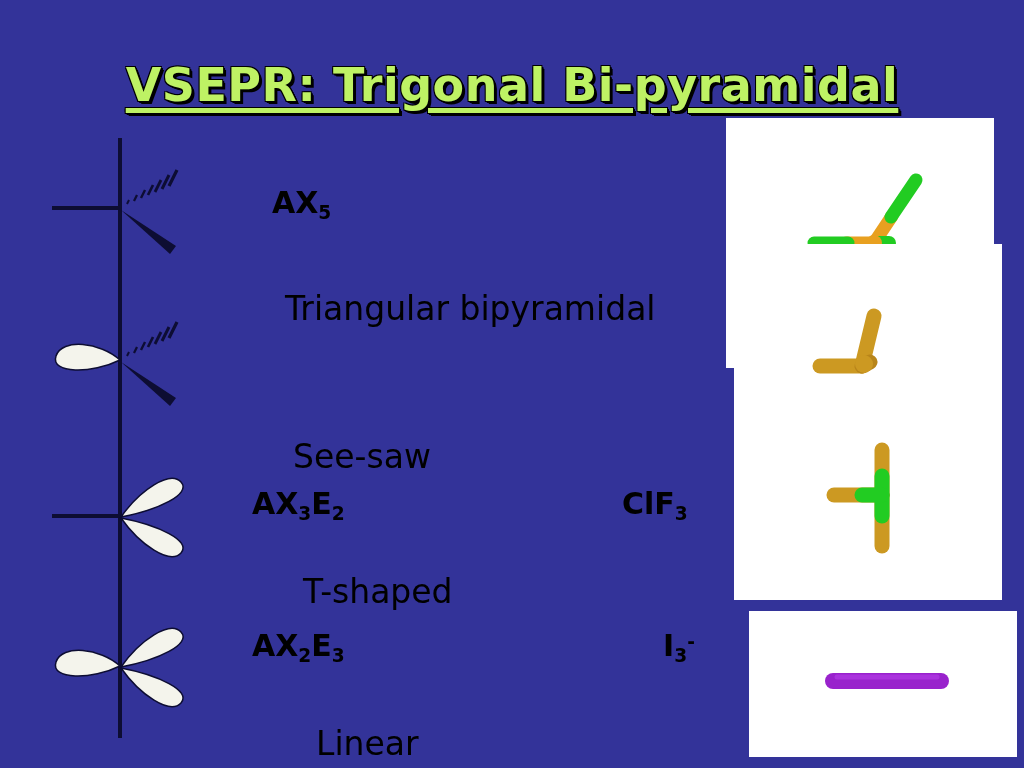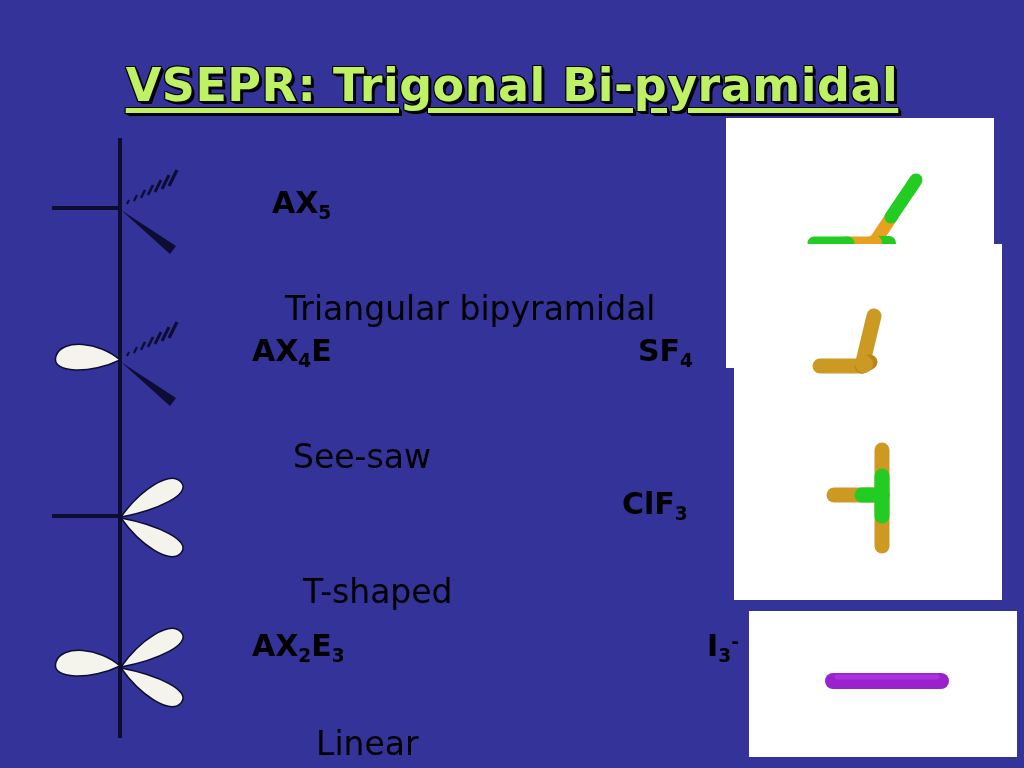--- a/index.html
+++ b/index.html
@@ -108,21 +108,21 @@
   
   #f-ax5   { left: 272px; top: 188px; }
   #f-ax4e  { left: 252px; top: 336px; }
   #f-ax3e2 { left: 252px; top: 489px; }
   #f-ax2e3 { left: 252px; top: 631px; }
 
   
   #f-pcl5 { left: 620px; top: 188px; }
   #f-sf4  { left: 638px; top: 336px; }
   #f-clf3 { left: 622px; top: 489px; text-align: right; }
-  #f-i3   { left: 663px; top: 631px; margin-left: 44px; }
+  #f-i3   { left: 663px; top: 631px; }
 
   
   #s-tbp    { left: 285px; top: 292px; }
   #s-seesaw { left: 293px; top: 440px; }
   #s-tshape { left: 303px; top: 575px; }
   #s-linear { left: 268px; top: 727px; margin-left: 48px; }
 </style>
 </head>
 <body>
 
@@ -241,27 +241,26 @@
         <line x1="72" y1="2" x2="72" y2="150"></line>
       </g>
       <path d="M72,78 C52,60 14,56 8,74 C2,92 44,92 72,78 Z" fill="#f4f4ec" stroke="#0d0d33" stroke-width="1.5"></path>
       <path d="M73,79 C92,52 122,32 133,44 C144,56 110,72 73,79 Z" fill="#f4f4ec" stroke="#0d0d33" stroke-width="1.5"></path>
       <path d="M73,80 C92,107 122,127 133,115 C144,103 110,87 73,80 Z" fill="#f4f4ec" stroke="#0d0d33" stroke-width="1.5"></path>
     </svg>
   </div>
 
   <div class="formula" id="f-ax5"><span>AX</span><sub>5</sub></div>
 
-  <div class="formula" id="f-ax4e"><span>AX</span><sub>4</sub><span>E</span></div>
-
+
+  <div class="formula" id="f-ax3e2"><span>AX</span><sub>3</sub><span>E</span><sub>2</sub></div>
 
   <div class="formula" id="f-ax2e3"><span>AX</span><sub>2</sub><span>E</span><sub>3</sub></div>
 
 
-  <div class="formula" id="f-sf4"><span>SF</span><sub>4</sub></div>
 
   <div class="formula" id="f-clf3"><span>ClF</span><sub>3</sub></div>
 
   <div class="formula" id="f-i3"><span>I</span><sub>3</sub><sup>-</sup></div>
 
   <div class="shapename" id="s-seesaw">See-saw</div>
   <div class="shapename" id="s-tbp">Triangular bipyramidal</div>
   <div class="shapename" id="s-tshape">T-shaped</div>
   <div class="shapename" id="s-linear">Linear</div>
 

